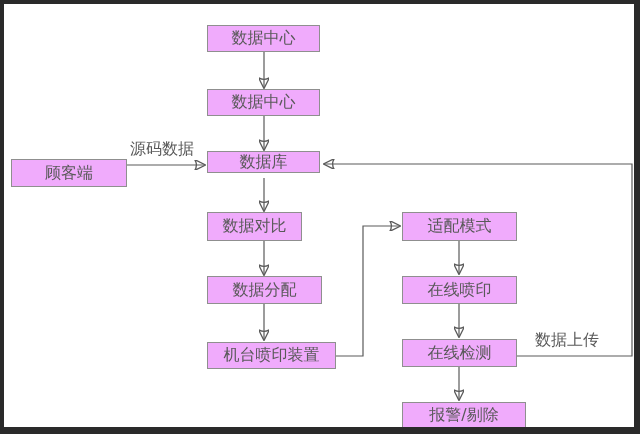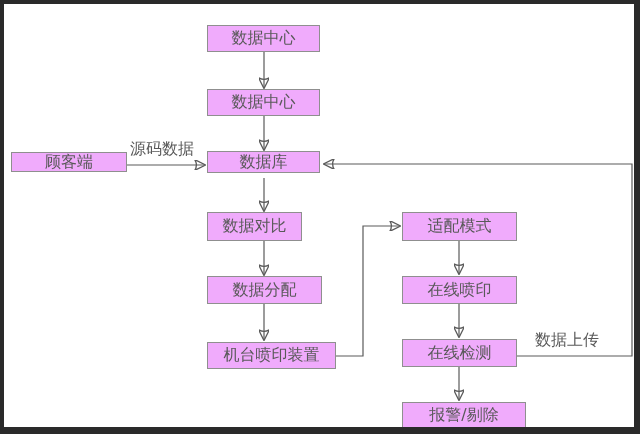--- a/index.html
+++ b/index.html
@@ -74,21 +74,21 @@
 
     <path d="M322 352 H359 V222 H396" marker-end="url(#arr)"></path>
 
     <path d="M513 352 H628 V160 H320" marker-end="url(#arr)"></path>
   </svg>
 
   <div class="node" style="left:203px;top:21px;width:113px;height:27px">数据中心</div>
 
   <div class="node" style="left:203px;top:85px;width:113px;height:27px">数据中心</div>
 
-  <div class="node" style="left:7px;top:148px;width:116px;height:20px">顾客端</div>
+  <div class="node" style="left:7px;top:155px;width:116px;height:28px">顾客端</div>
 
   <div class="node" style="left:203px;top:147px;width:113px;height:22px">数据库</div>
 
   <div class="node" style="left:203px;top:208px;width:95px;height:29px">数据对比</div>
 
   <div class="node" style="left:203px;top:272px;width:115px;height:28px">数据分配</div>
 
   <div class="node" style="left:203px;top:338px;width:129px;height:27px">机台喷印装置</div>
 
   <div class="node" style="left:398px;top:208px;width:115px;height:29px">适配模式</div>

